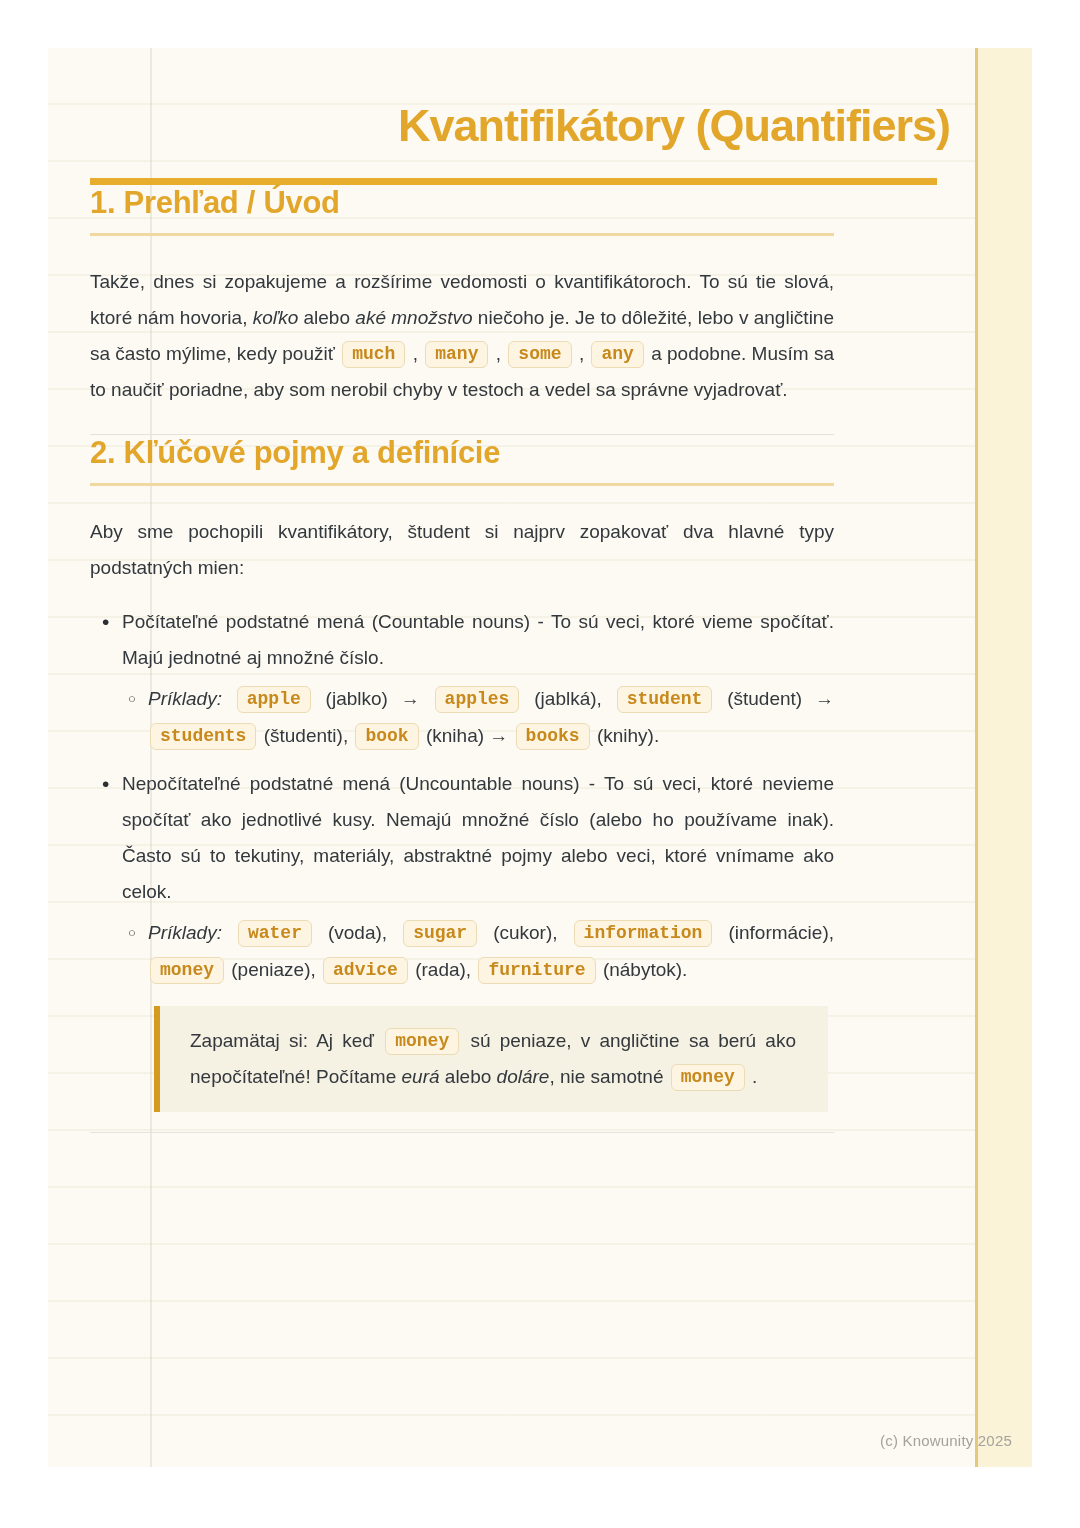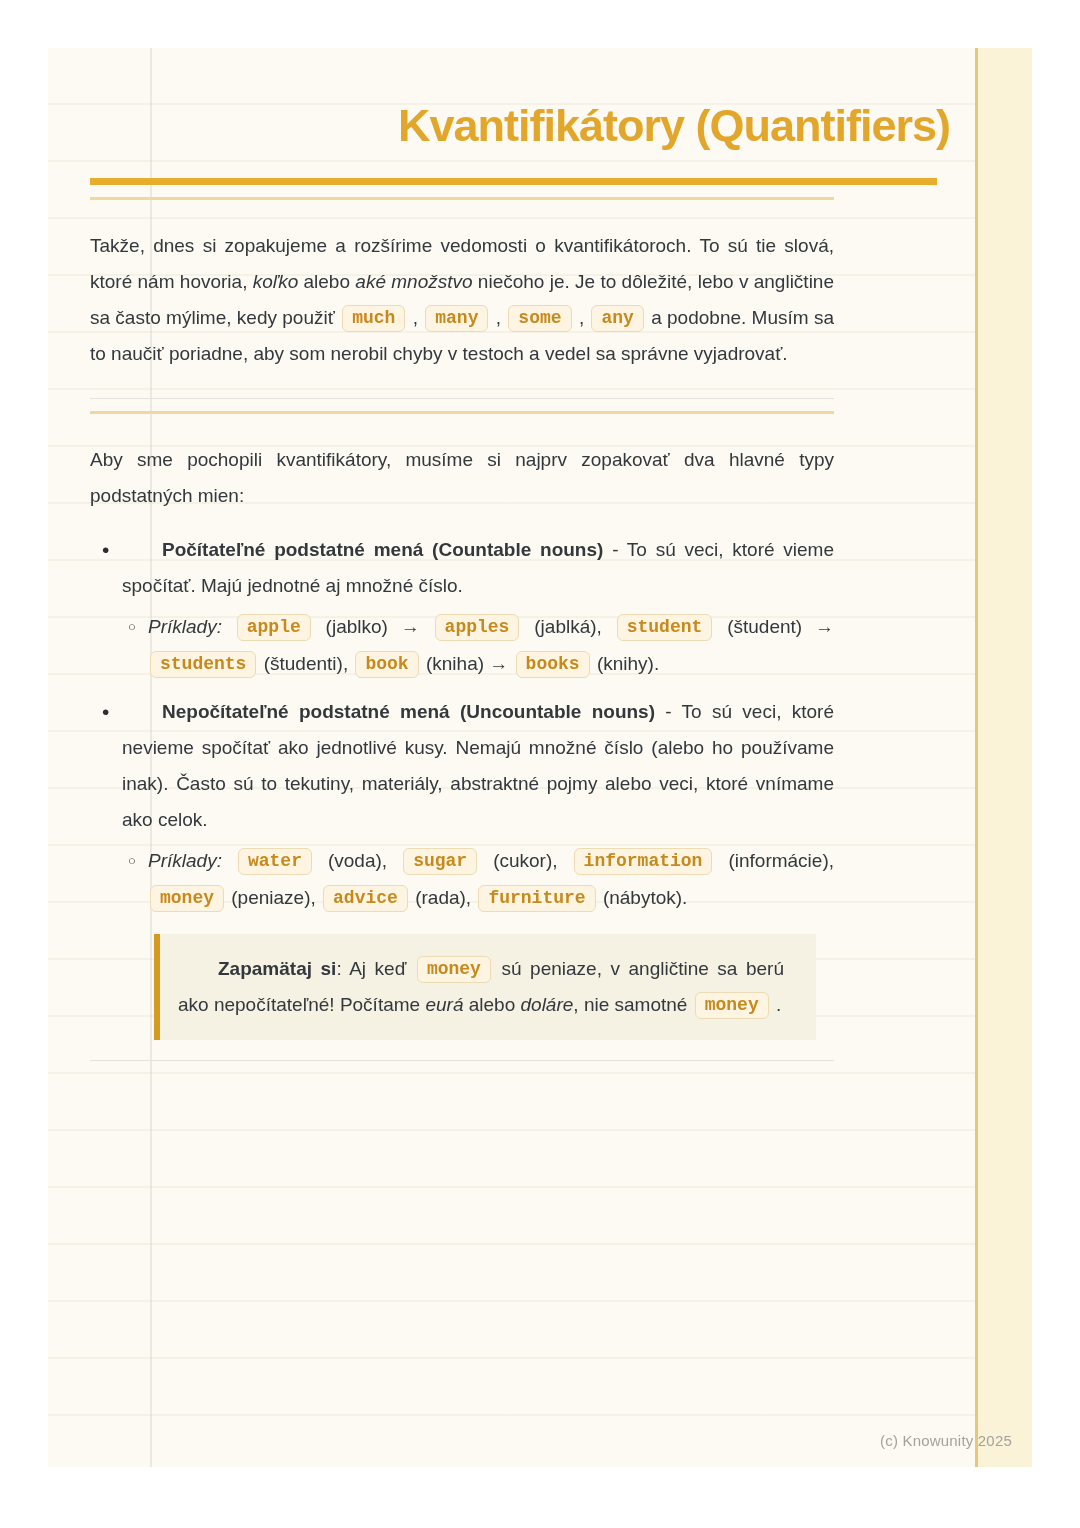--- a/index.html
+++ b/index.html
@@ -36,21 +36,21 @@
   }
   .sec-rule{width:744px;height:3px;background:#efd9a1;margin-top:12px;}
   .mt-sec{margin-top:52px;}
   .para{
     width:744px;margin:28px 0 0 0;font-size:19px;line-height:36px;
     text-align:justify;color:#33383d;
   }
   .divider{width:744px;height:1px;background:#e3e2dd;margin-top:26px;}
   .divider.d2{margin-top:20px;}
   .it{font-style:italic;margin-top:8px;}
-  .bd{font-weight:700;margin-left:40px;}
+  .bd{font-weight:400;}
   code.chip{
     display:inline-block;background:#fdf5e2;border:1px solid #ecdcb6;
     border-radius:6px;padding:1px 9px 2px 9px;margin:0 2px;
     font-family:"Liberation Mono", monospace;font-size:18px;font-weight:700;
     line-height:22px;color:#c8891c;white-space:nowrap;vertical-align:1px;
   }
   ul.blist{list-style:none;margin:18px 0 0 0;padding:0;width:744px;}
   ul.blist > li{margin-top:0;}
   ul.blist > li + li{margin-top:12px;}
   .b-row{display:flex;}
@@ -60,21 +60,21 @@
   }
   .b-text{flex:1;font-size:19px;line-height:36px;text-align:justify;}
   .sub-row{display:flex;margin-top:4px;padding-left:32px;}
   .sub-marker{
     flex:0 0 26px;font-size:13px;line-height:37px;color:#2b2f33;
     padding-left:6px;box-sizing:border-box;
   }
   .sub-text{flex:1;font-size:19px;line-height:37px;text-align:justify;}
   .callout{
     width:606px;margin:18px 0 0 64px;background:#f5f1e3;
-    border-left:6px solid #d59b21;padding:17px 32px 17px 18px;
+    border-left:6px solid #d59b21;padding:17px 32px 17px 30px;
     font-size:19px;line-height:36px;text-align:justify;
   }
   .final-para{margin-top:26px;}
   .footer-credit{
     position:absolute;top:1384px;right:20px;z-index:3;
     font-size:15px;color:#a5a29c;letter-spacing:0.2px;text-align:right;
   }
 </style>
 </head>
 <body>
@@ -82,29 +82,31 @@
 <div class="sheet">
   <div class="margin-strip"></div>
   <div class="crease"></div>
 
   <div class="content">
 
     <h1 class="doc-title">Kvantifikátory (Quantifiers)</h1>
     <div class="title-rule"></div>
 
     <section>
+      <h2 class="sec mt-sec">1. Prehľad / Úvod</h2>
       <div class="sec-rule"></div>
       <p class="para"><span class="tx">Takže, dnes si zopakujeme a rozšírime vedomosti o kvantifikátoroch. To sú tie slová, ktoré nám hovoria, </span><span class="it">koľko</span><span class="tx"> alebo </span><span class="it">aké množstvo</span><span class="tx"> niečoho je. Je to dôležité, lebo v angličtine sa často mýlime, kedy použiť </span><code class="chip">much</code><span class="tx"> , </span><code class="chip">many</code><span class="tx"> , </span><code class="chip">some</code><span class="tx"> , </span><code class="chip">any</code><span class="tx"> a podobne. Musím sa to naučiť poriadne, aby som nerobil chyby v testoch a vedel sa správne vyjadrovať.</span></p>
     </section>
 
     <div class="divider"></div>
 
     <section>
+      <h2 class="sec mt-sec">2. Kľúčové pojmy a definície</h2>
       <div class="sec-rule"></div>
-      <p class="para"><span class="tx">Aby sme pochopili kvantifikátory, musíme si najprv zopakovať dva hlavné typy podstatných mien:</span></p>
+      <p class="para"><span class="tx">Aby sme pochopili kvantifikátory, študent si najprv zopakovať dva hlavné typy podstatných mien:</span></p>
 
       <ul class="blist">
         <li>
           <div class="b-row">
             <span class="b-marker">•</span>
             <div class="b-text"><span class="bd">Počítateľné podstatné mená (Countable nouns)</span><span class="tx"> - To sú veci, ktoré vieme spočítať. Majú jednotné aj množné číslo.</span></div>
           </div>
           <div class="sub-row">
             <span class="sub-marker">○</span>
             <div class="sub-text"><span class="it">Príklady: </span><code class="chip">apple</code><span class="tx"> (jablko) → </span><code class="chip">apples</code><span class="tx"> (jablká), </span><code class="chip">student</code><span class="tx"> (študent) → </span><code class="chip">students</code><span class="tx"> (študenti), </span><code class="chip">book</code><span class="tx"> (kniha) → </span><code class="chip">books</code><span class="tx"> (knihy).</span></div>

